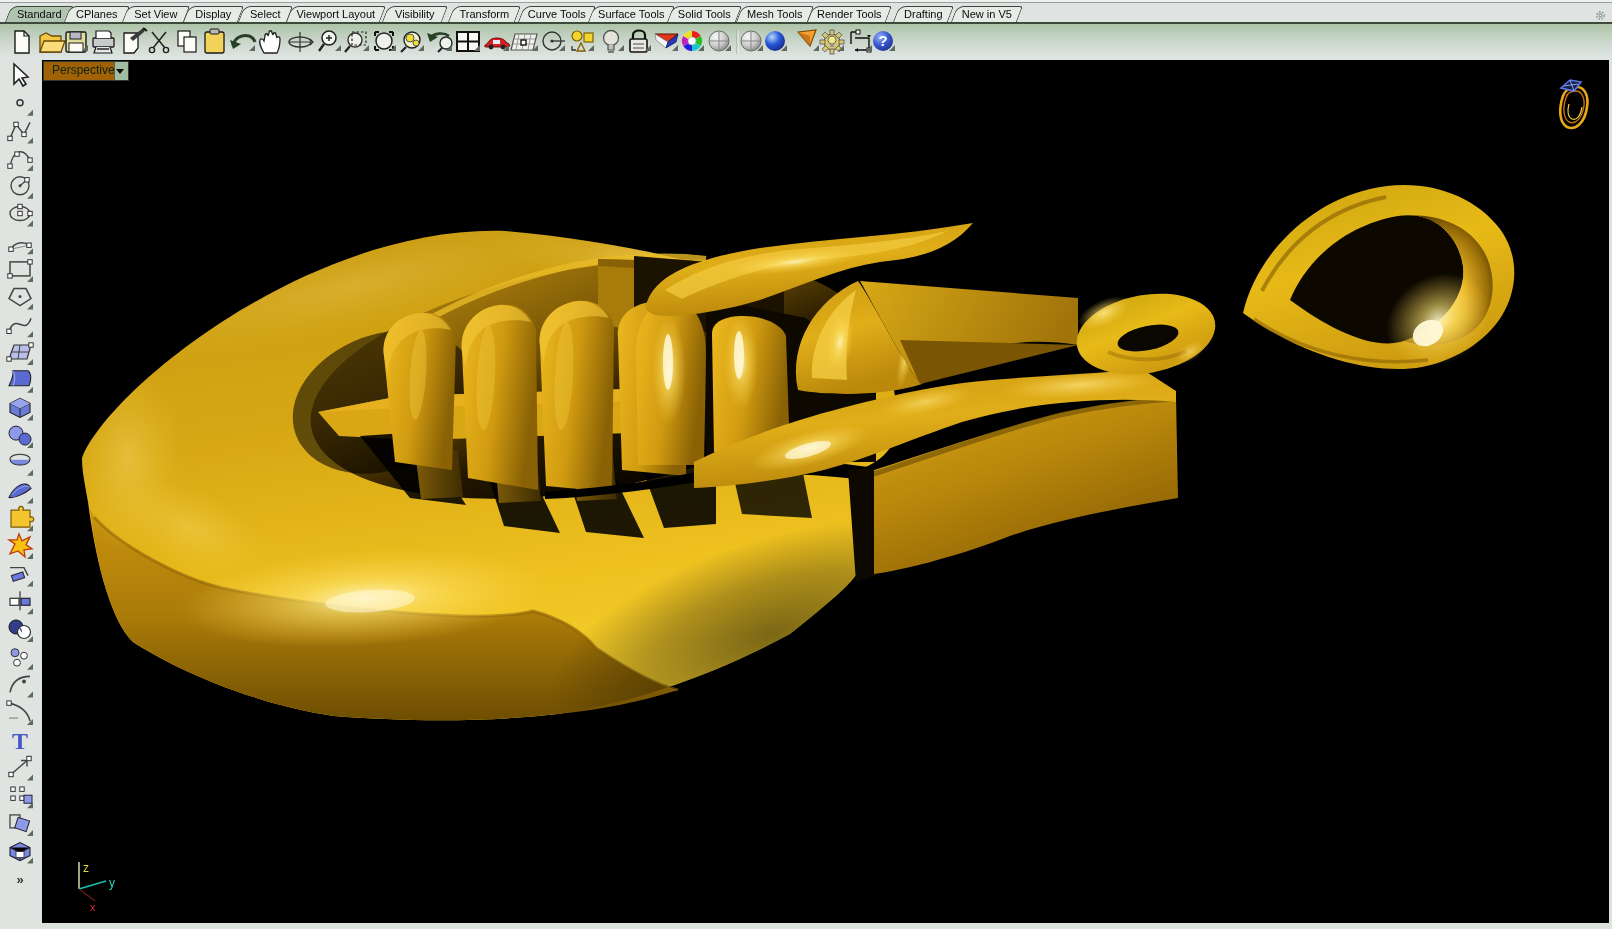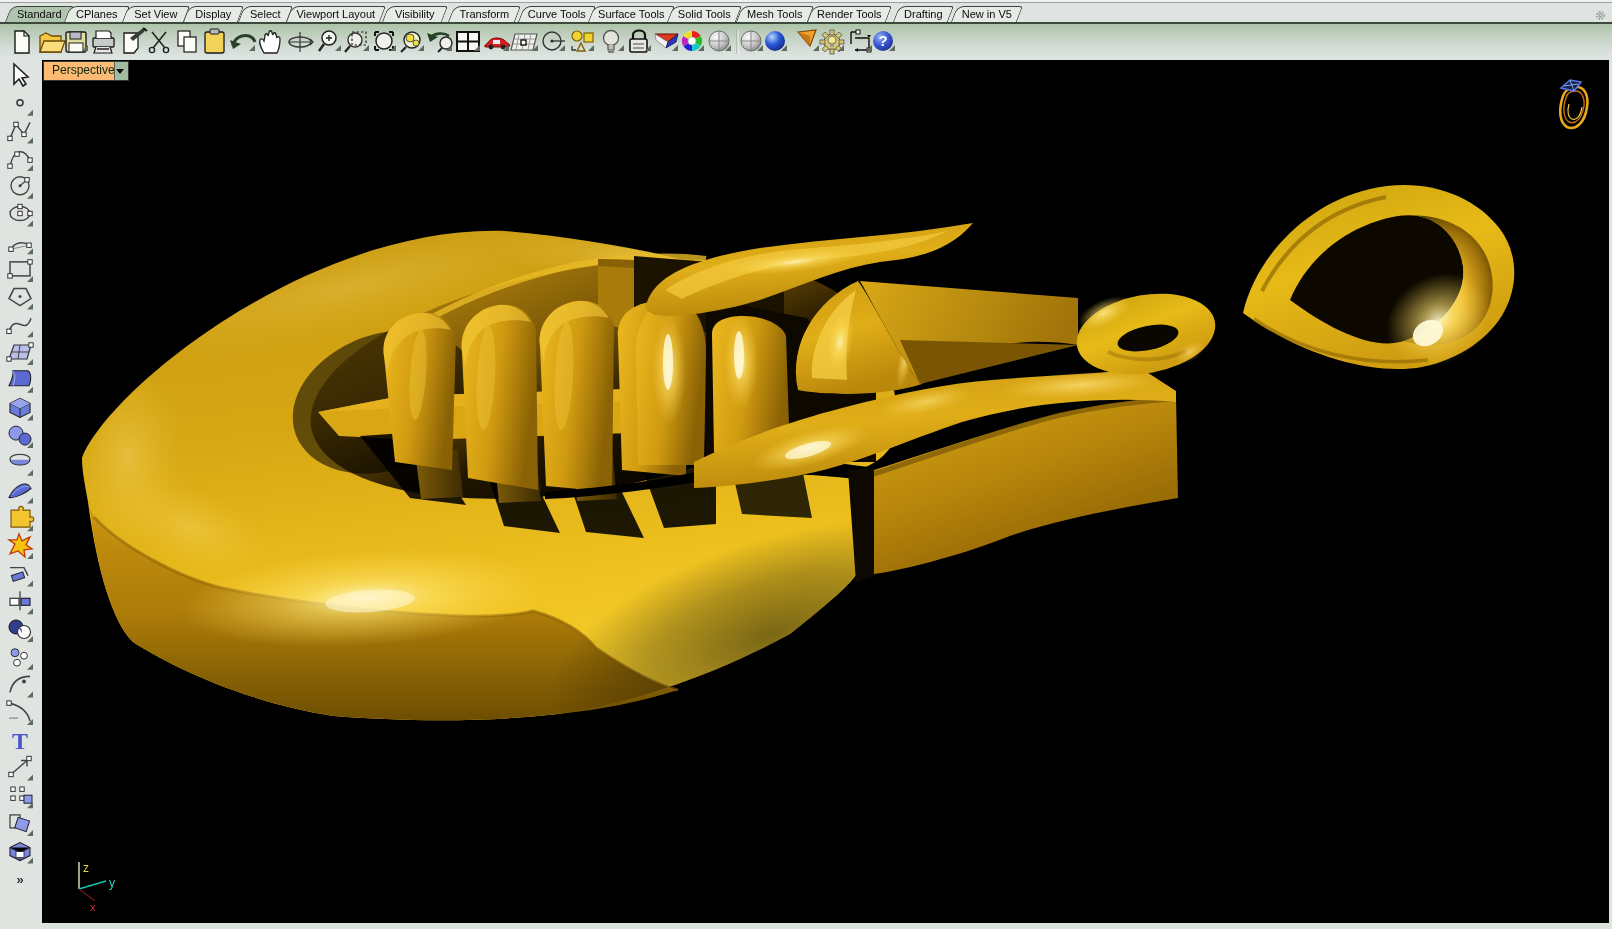--- a/index.html
+++ b/index.html
@@ -10,21 +10,21 @@
   .tab{position:absolute;top:3px;height:15px;line-height:15px;font-size:11px;color:#0a0a0a;
        text-align:center;background:#e6ebe6;border:1px solid #3c463c;border-bottom:none;
        border-radius:7px 3px 0 0;transform:skewX(-21deg);}
   .tab span{display:block;transform:skewX(21deg);white-space:nowrap;}
   .tab.active{background:#b0c5b0;}
   #gear{position:absolute;right:5px;top:6px;width:13px;height:13px;}
   #toolrow{position:absolute;left:0;top:24px;width:1612px;height:35px;
      background:linear-gradient(#adc4a7 0%,#bfcfbd 30%,#d2dbd4 65%,#e0e6e4 100%);}
   #leftbar{position:absolute;left:0;top:59px;width:41px;height:870px;background:#e0e4e0;}
   #vp{position:absolute;left:42px;top:60px;width:1567px;height:863px;background:#000;}
-  #persp{position:absolute;left:43px;top:61px;width:70px;height:18px;background:#fdba74;border-top:1px solid #303a30;border-left:1px solid #303a30;border-bottom:1px solid #303a30;
+  #persp{position:absolute;left:43px;top:61px;width:70px;height:18px;background:#a16207;border-top:1px solid #303a30;border-left:1px solid #303a30;border-bottom:1px solid #303a30;
      font-size:12px;color:#0c260c;line-height:17px;padding-left:8px;z-index:5;}
   #perspdd{position:absolute;left:114px;top:61px;width:13px;height:18px;background:#a2bca2;border:1px solid #303a30;border-left:1px solid #556055;z-index:6;}
   #perspdd:after{content:"";position:absolute;left:1px;top:7px;border:4px solid transparent;border-top:5px solid #0a0a0a;}
   #rightstrip{position:absolute;left:1610px;top:60px;width:2px;height:869px;background:#dce3dc;}
   #botstrip{position:absolute;left:42px;top:924px;width:1570px;height:5px;background:#dce3dc;}
 </style>
 </head>
 <body>
 <div id="app">
   <div id="topstrip"></div>

